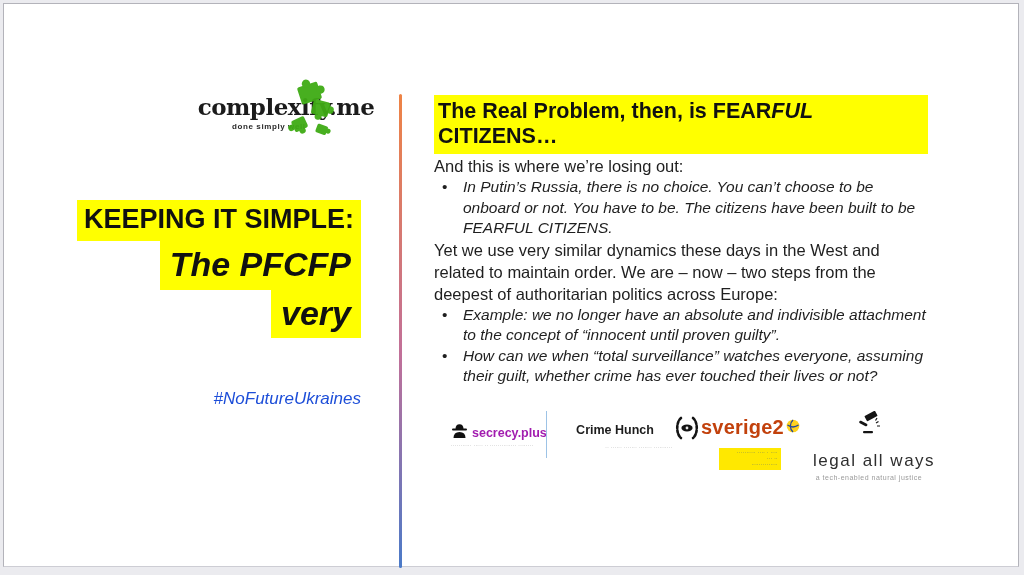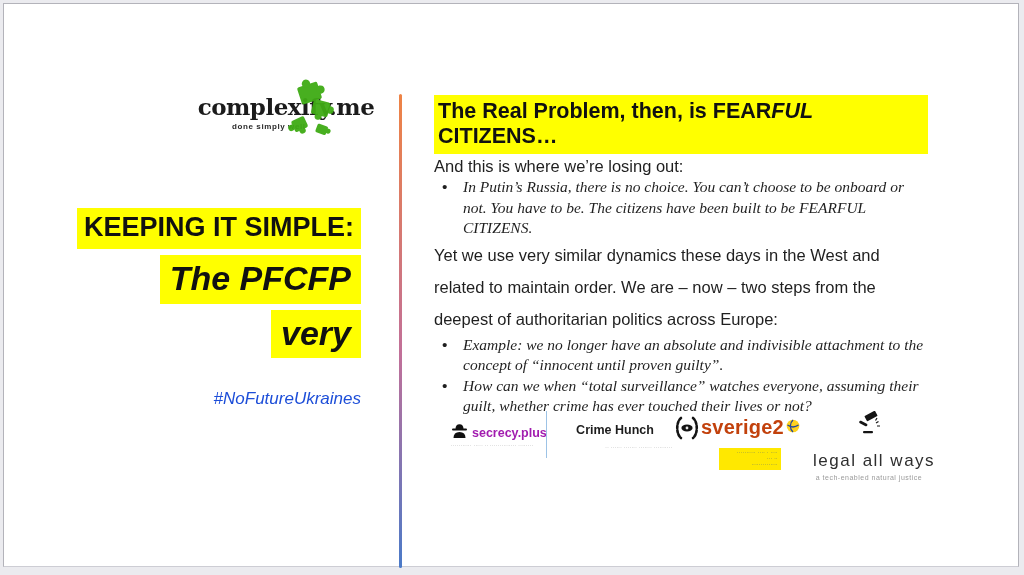--- a/index.html
+++ b/index.html
@@ -19,23 +19,23 @@
   .brand-name{
     font-family:"DejaVu Serif",serif;font-weight:700;font-size:23px;
     color:#1b1b1b;position:relative;z-index:1;letter-spacing:-0.5px;
   }
   .puzzle{position:absolute;left:86px;top:-14px;z-index:2;opacity:0.95;}
   .brand-tagline{
     text-align:left;margin-left:36px;margin-top:2px;
     font-size:8px;font-weight:700;color:#2a2a2a;letter-spacing:0.6px;
   }
 
-  .headline{position:absolute;left:55px;top:204px;width:302px;text-align:right;color:#111;}
+  .headline{position:absolute;left:55px;top:196px;width:302px;text-align:right;color:#111;}
   .hl1{display:inline-block;background:#FFFF00;padding:3px 7px 4px;font-size:27px;font-weight:600;line-height:1.25;}
-  .hl-row{margin-top:6px;}
+  .hl-row{}
   .hl2{display:inline-block;background:#FFFF00;padding:3px 10px 5px;font-size:34px;font-style:italic;font-weight:600;line-height:1.2;}
 
   .hashtag{
     position:absolute;left:55px;top:385px;width:302px;text-align:right;
     font-size:17px;font-style:italic;font-weight:500;color:#1d4ed8;
   }
 
   
   .vdivider{
     position:absolute;left:395px;top:90px;width:3px;height:474px;border-radius:2px;
@@ -45,22 +45,22 @@
   
   .rightcol{position:absolute;left:430px;top:91px;width:494px;color:#1f1f1f;}
   .heading{
     display:inline-block;background:#FFFF00;color:#111;
     padding:4px 1px 5px 4px;font-size:21.5px;font-weight:600;white-space:pre-wrap;
   }
   .heading .em{font-style:italic;}
   .intro{margin-top:2px;font-size:16.5px;line-height:21px;}
   .bullet{display:flex;font-size:15.5px;font-style:italic;line-height:20.5px;}
   .bullet .mark{width:29px;padding-left:8px;box-sizing:border-box;font-style:normal;flex:none;}
-  .bullet .txt{flex:1;font-family:Liberation Serif, serif;}
-  .para{font-size:16.5px;line-height:32px;}
+  .bullet .txt{flex:1;}
+  .para{font-size:16.5px;line-height:22px;}
 
   
   .partners{position:absolute;left:443px;top:403px;width:480px;height:75px;}
   .p-secrecy{position:absolute;left:4px;top:16px;width:96px;}
   .p-sec-row{display:flex;align-items:center;gap:4px;}
   .p-sec-name{font-size:12.5px;font-weight:700;color:#a21caf;}
   .p-tiny{font-size:4.5px;color:#8a8a8a;letter-spacing:0.4px;margin-top:1px;white-space:nowrap;overflow:hidden;}
   .p-divider{position:absolute;left:99px;top:4px;width:1px;height:47px;background:#9DC3E6;}
   .p-crime{position:absolute;left:139px;top:9px;width:106px;text-align:center;}
   .p-crime-row{display:flex;align-items:center;justify-content:center;gap:18px;}

